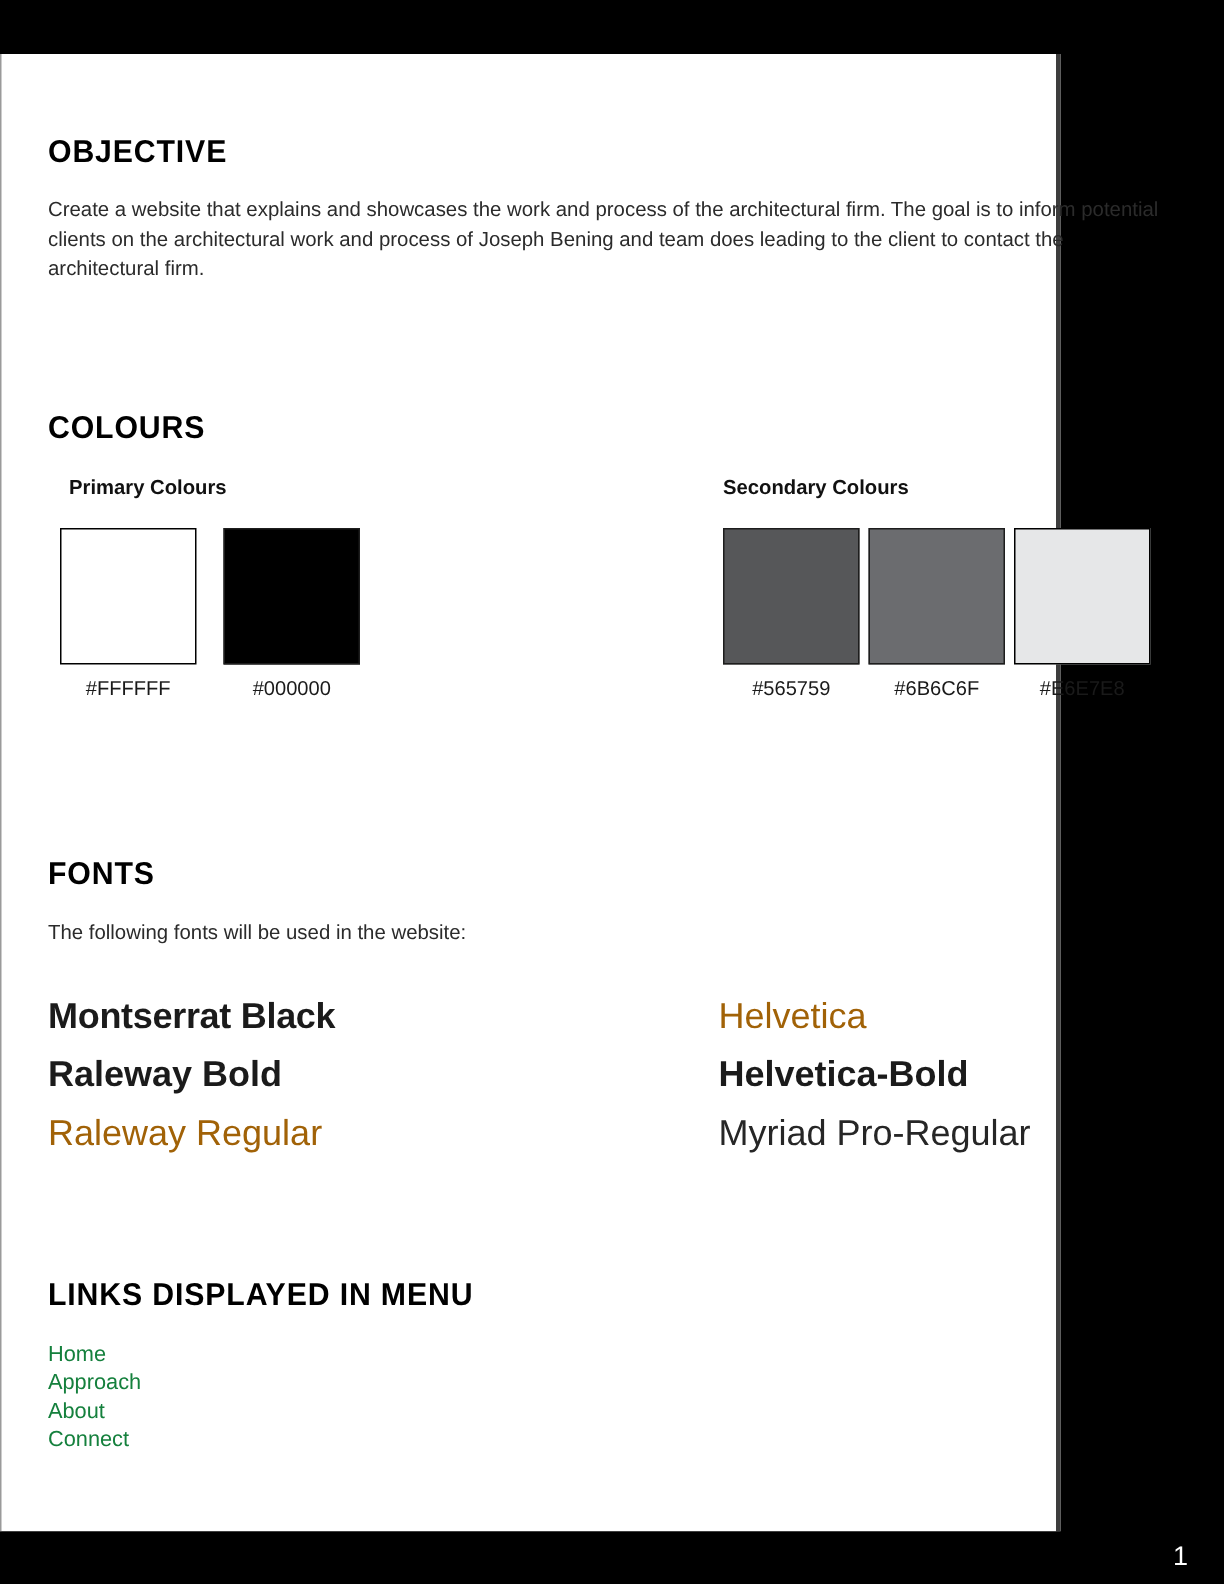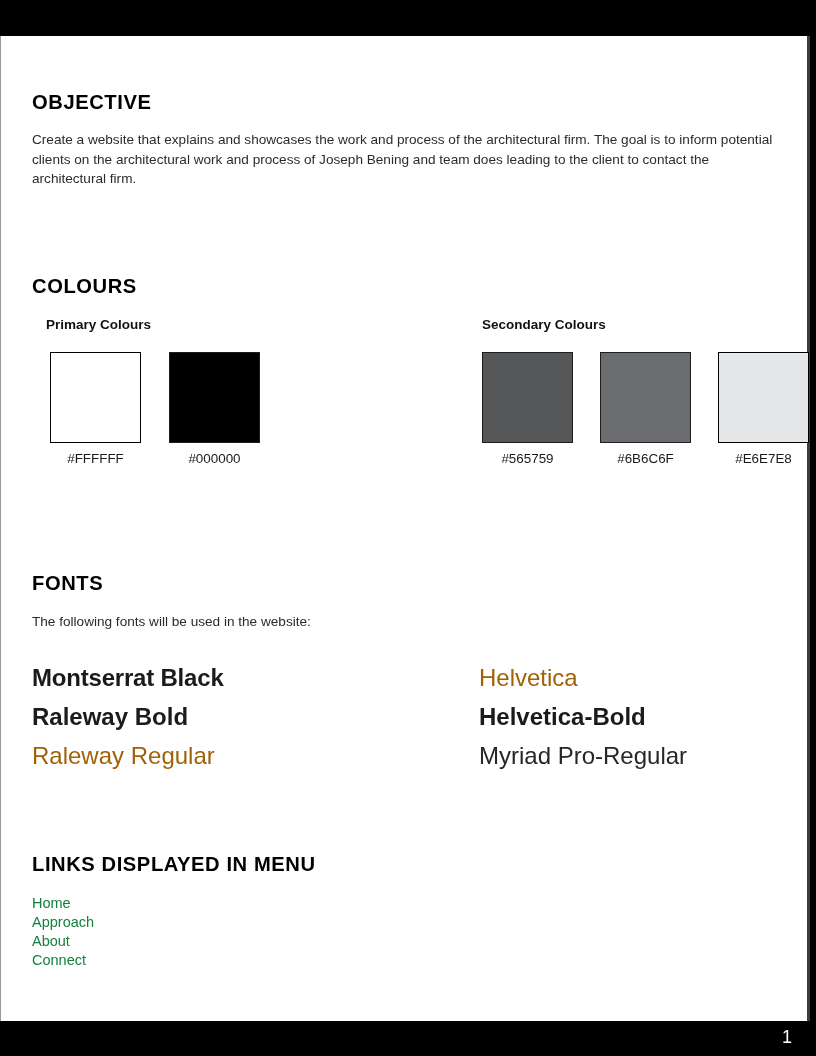--- a/index.html
+++ b/index.html
@@ -20,21 +20,21 @@
     width: 816px;
     height: 1056px;
     background: #000000;
   }
 
   
   #page {
     position: absolute;
     left: 0px;
     top: 36px;
-    width: 810px;
+    width: 707px;
     height: 985px;
     background: #ffffff;
     border-left: 1px solid #9a9a9a;
     border-right: 3px solid #3d3d3d;
     box-sizing: border-box;
   }
 
   .content {
     position: absolute;
     left: 31px;
@@ -78,22 +78,22 @@
 
   
   #colours-heading      { position: absolute; left: 0px;   top: 238px; }
   #primary-label        { position: absolute; left: 14px;   top: 281px; }
   #secondary-label      { position: absolute; left: 450px; top: 281px; }
 
   .swatch-group {
     position: absolute;
     display: flex;
   }
-  #primary-swatches   { left: 18px;   top: 316px; gap: 28px; }
-  #secondary-swatches { left: 450px; top: 316px; gap: 27px; }
+  #primary-swatches   { left: 8px;   top: 316px; gap: 18px; }
+  #secondary-swatches { left: 450px; top: 316px; gap: 6px; }
 
   .swatch-cell {
     display: flex;
     flex-direction: column;
     align-items: center;
     width: 91px;
   }
   .swatch-chip {
     width: 91px;
     height: 91px;

